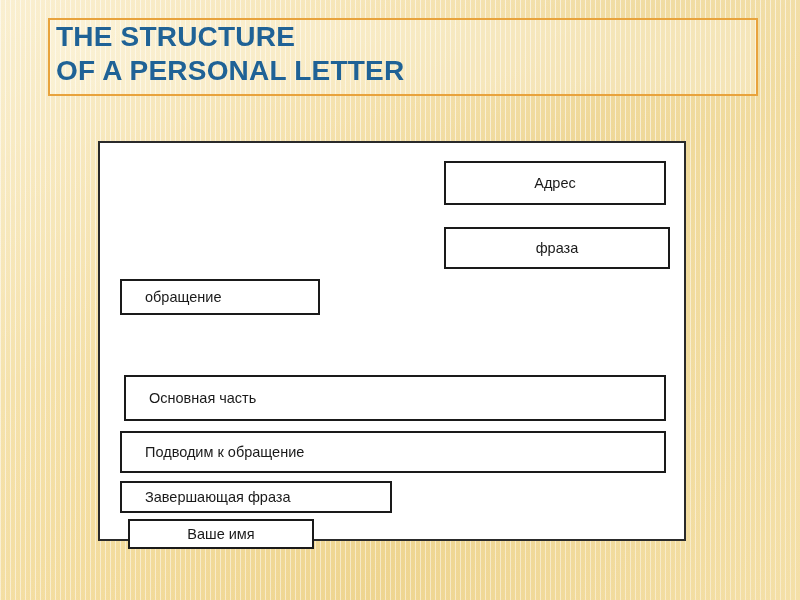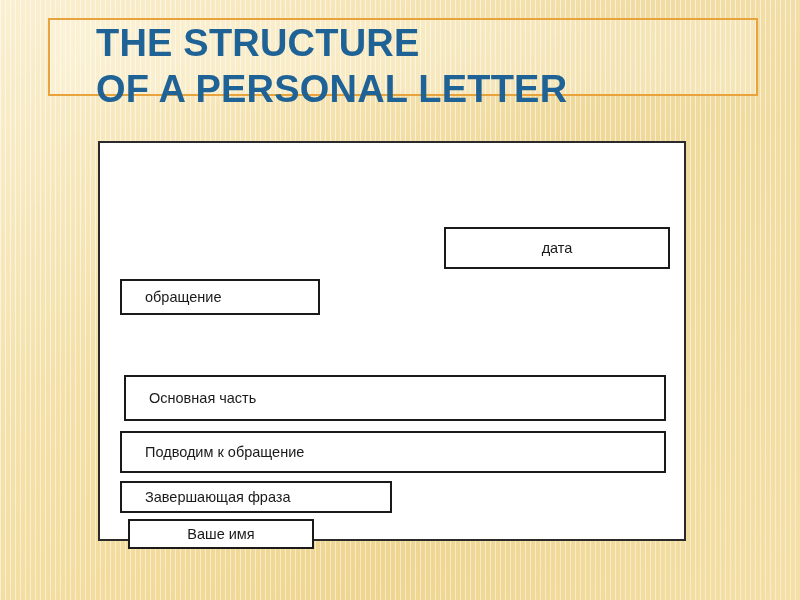--- a/index.html
+++ b/index.html
@@ -49,28 +49,27 @@
     background: rgba(255, 252, 240, 0.30);
     box-sizing: border-box;
     z-index: 3;
   }
   #title-text {
     position: absolute;
     left: 56px;
     top: 20px;
     width: 700px;
     color: #1f6296;
-    font-size: 38px;
+    font-size: 28px;
     font-weight: bold;
     line-height: 1.22;
     letter-spacing: 0.2px;
     text-transform: uppercase;
     z-index: 4;
     white-space: pre-line;
-    margin-left: 40px;
   }
 
   
   #diagram-frame {
     position: absolute;
     left: 98px;
     top: 141px;
     width: 588px;
     height: 400px;
     background: #ffffff;
@@ -101,21 +100,22 @@
 <body>
 
 <div id="slide">
 
   <div id="title-box"></div>
   <div id="title-text">THE STRUCTURE
 OF A PERSONAL LETTER</div>
 
   <div id="diagram-frame">
 
-      <div class="dbox" style="left: 344px; top: 84px; width: 226px; height: 42px;">дата</div>
+  <div class="dbox" style="left: 344px; top: 18px; width: 222px; height: 44px;">Адрес</div>
+      <div class="dbox" style="left: 344px; top: 84px; width: 226px; height: 42px;">фраза</div>
       <div class="dbox left-text" style="left: 20px; top: 136px; width: 200px; height: 36px;">обращение</div>
       <div class="dbox left-text" style="left: 24px; top: 232px; width: 542px; height: 46px;">Основная часть</div>
       <div class="dbox left-text" style="left: 20px; top: 288px; width: 546px; height: 42px;">Подводим к обращение</div>
       <div class="dbox" style="left: 28px; top: 376px; width: 186px; height: 30px;">Ваше имя</div>
       <div class="dbox left-text" style="left: 20px; top: 338px; width: 272px; height: 32px;">Завершающая фраза</div>
     </div>
 
 </div>
 
 </body></html>

